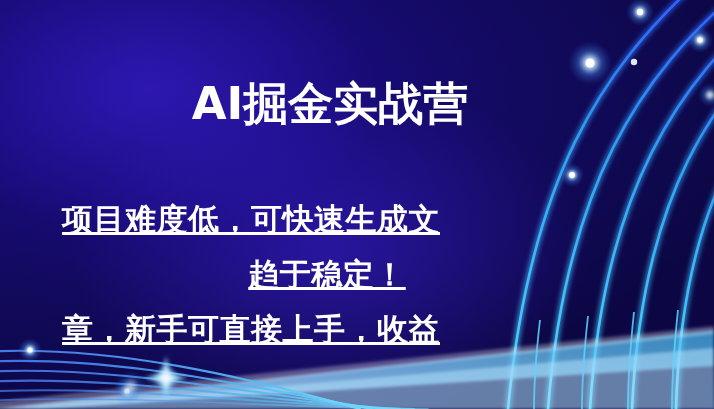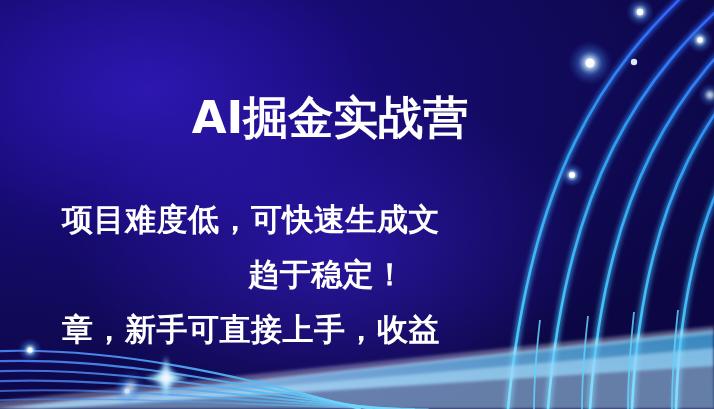--- a/index.html
+++ b/index.html
@@ -34,37 +34,37 @@
     left: 0;
     top: 76px;
     width: 660px;
     text-align: center;
     color: #ffffff;
     font-size: 45px;
     line-height: 56px;
     font-weight: 700;
     letter-spacing: 0px;
     white-space: nowrap;
-    margin-top: 14px;
   }
   #subtitle {
     position: absolute;
     left: 62px;
     top: 192px;
     width: 530px;
     color: #ffffff;
     font-size: 31px;
     line-height: 55px;
     font-weight: 700;
     text-align: center;
     letter-spacing: 0.5px;
   }
   .sub-line {
     display: block;
     white-space: nowrap;
+    text-decoration: underline;
   }
   .sub-line.l1 { text-align: left; }
   .sub-line.l2 { text-align: left; }
   .sub-line.l3 { text-align: center; }
 </style>
 </head>
 <body>
 
 <div id="banner">
 

